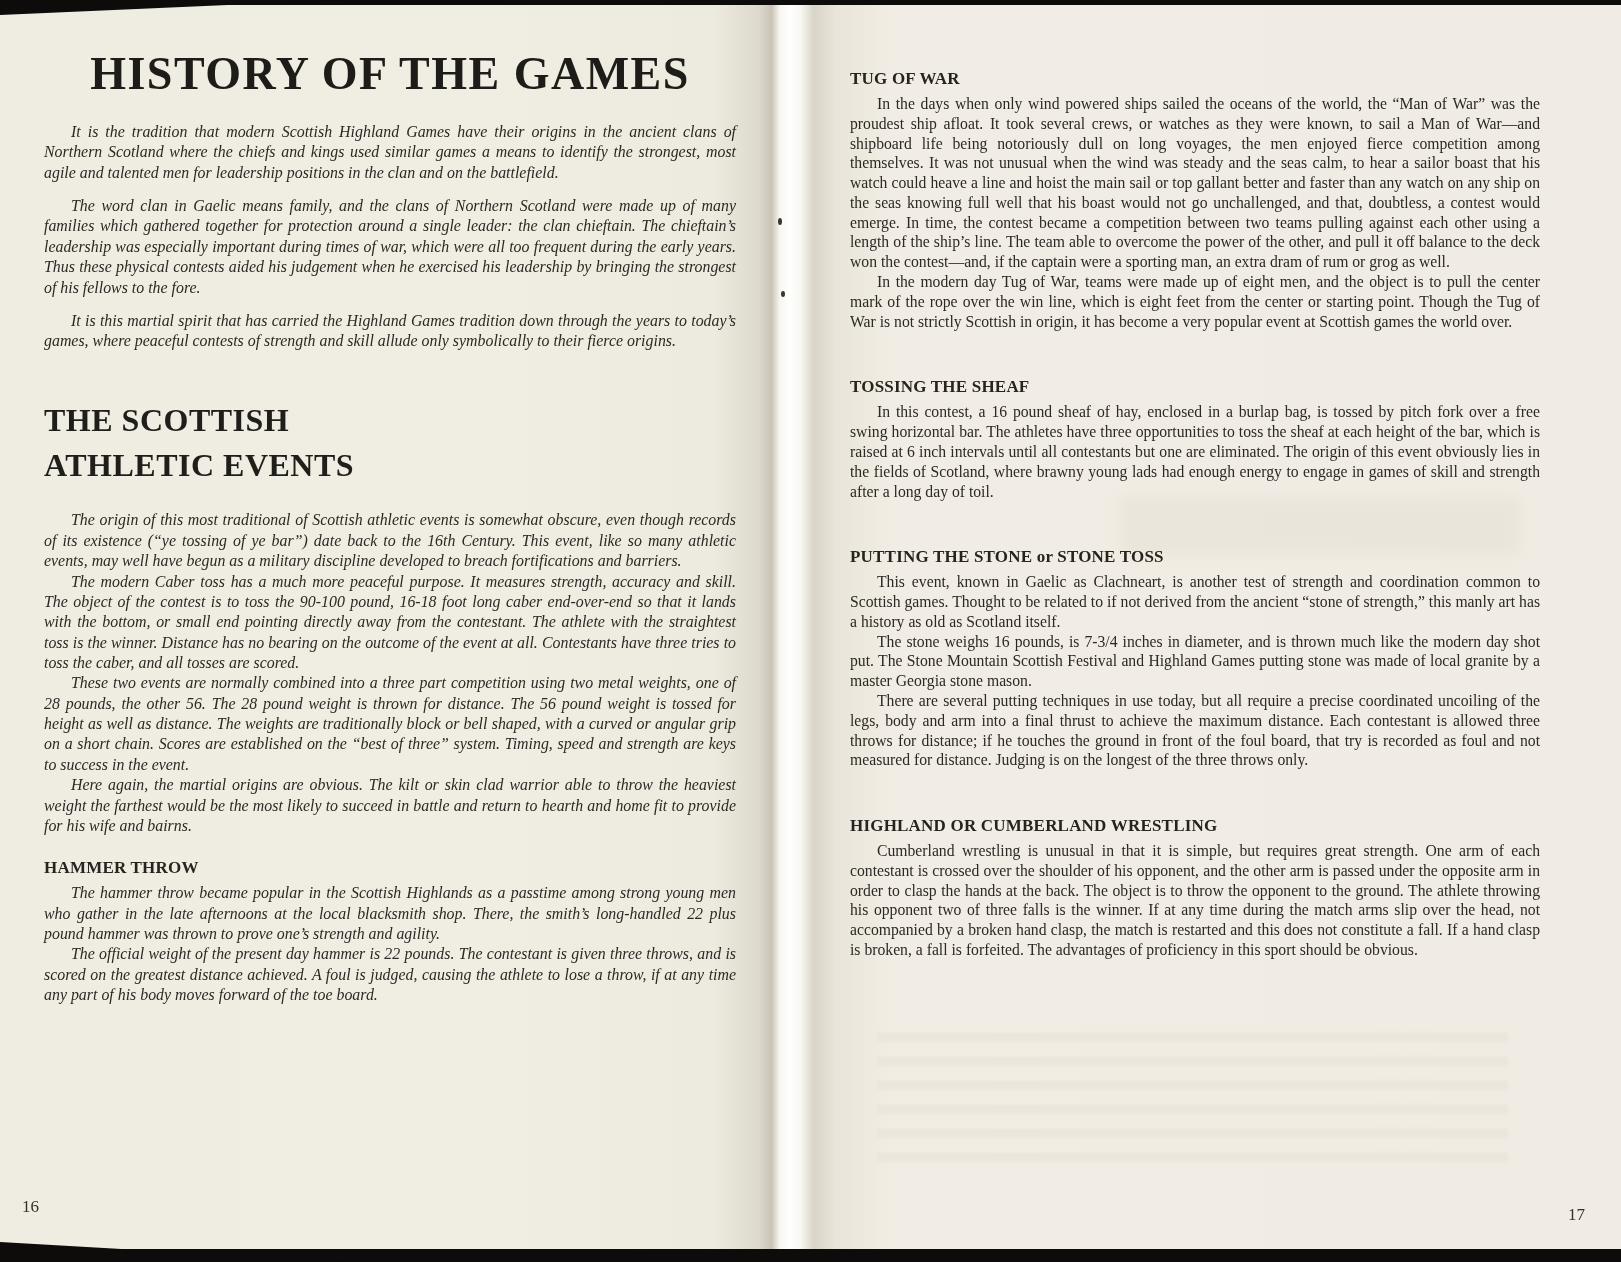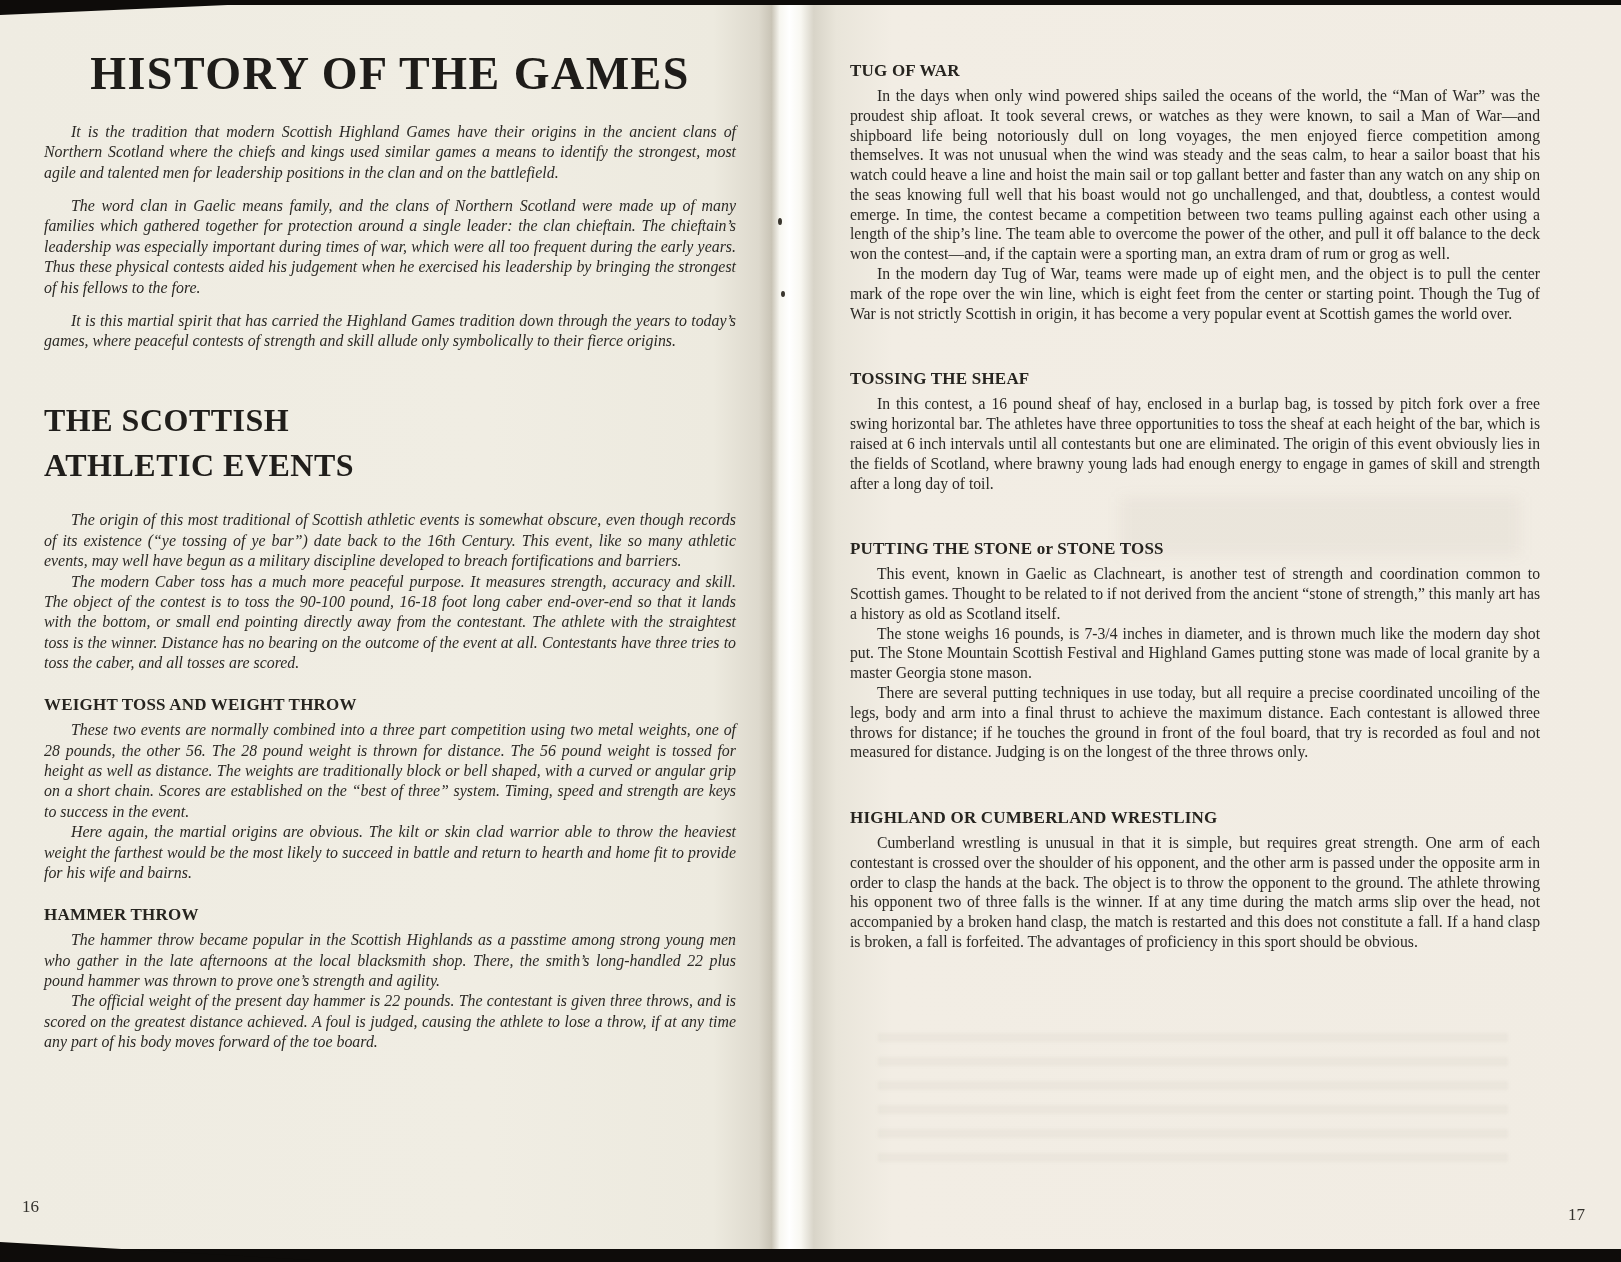--- a/index.html
+++ b/index.html
@@ -58,21 +58,21 @@
 
   .section-title {
     font-size: 32px; font-weight: bold; line-height: 1.42;
     letter-spacing: 0.5px; margin: 46px 0 22px; color: #201e1b;
   }
   h3.sub {
     font-size: 17px; font-weight: bold; letter-spacing: 0.2px;
     margin: 22px 0 5px; color: #26241f;
   }
   .col-right h3.sub { margin-top: 46px; }
-  h3.sub.first { margin-top: 0; }
+  h3.sub.first { margin-top: 8px; }
 
   .pageno { position: absolute; font-size: 17px; color: #33312c; }
   .pn-left  { left: 22px;  bottom: 32px; }
   .pn-right { right: 36px; bottom: 24px; }
 </style>
 </head>
 <body>
 
 <div class="paper">
 
@@ -89,21 +89,20 @@
     <p class="para gap">It is this martial spirit that has carried the Highland Games tradition down through the years to today’s games, where peaceful contests of strength and skill allude only symbolically to their fierce origins.</p>
 
     <h2 class="section-title">
       <span>THE SCOTTISH</span><br>
       <span>ATHLETIC EVENTS</span>
     </h2>
 
     <p class="para">The origin of this most traditional of Scottish athletic events is somewhat obscure, even though records of its existence (“ye tossing of ye bar”) date back to the 16th Century. This event, like so many athletic events, may well have begun as a military discipline developed to breach fortifications and barriers.</p>
     <p class="para">The modern Caber toss has a much more peaceful purpose. It measures strength, accuracy and skill. The object of the contest is to toss the 90-100 pound, 16-18 foot long caber end-over-end so that it lands with the bottom, or small end pointing directly away from the contestant. The athlete with the straightest toss is the winner. Distance has no bearing on the outcome of the event at all. Contestants have three tries to toss the caber, and all tosses are scored.</p>
 
-    <h3 class="sub">WEIGHT TOSS AND WEIGHT THROW</h3>
     <p class="para">These two events are normally combined into a three part competition using two metal weights, one of 28 pounds, the other 56. The 28 pound weight is thrown for distance. The 56 pound weight is tossed for height as well as distance. The weights are traditionally block or bell shaped, with a curved or angular grip on a short chain. Scores are established on the “best of three” system. Timing, speed and strength are keys to success in the event.</p>
     <p class="para">Here again, the martial origins are obvious. The kilt or skin clad warrior able to throw the heaviest weight the farthest would be the most likely to succeed in battle and return to hearth and home fit to provide for his wife and bairns.</p>
 
     <h3 class="sub">HAMMER THROW</h3>
     <p class="para">The hammer throw became popular in the Scottish Highlands as a passtime among strong young men who gather in the late afternoons at the local blacksmith shop. There, the smith’s long-handled 22 plus pound hammer was thrown to prove one’s strength and agility.</p>
     <p class="para">The official weight of the present day hammer is 22 pounds. The contestant is given three throws, and is scored on the greatest distance achieved. A foul is judged, causing the athlete to lose a throw, if at any time any part of his body moves forward of the toe board.</p>
   </section>
 
   <section class="col col-right">
     <h3 class="sub first">TUG OF WAR</h3>

